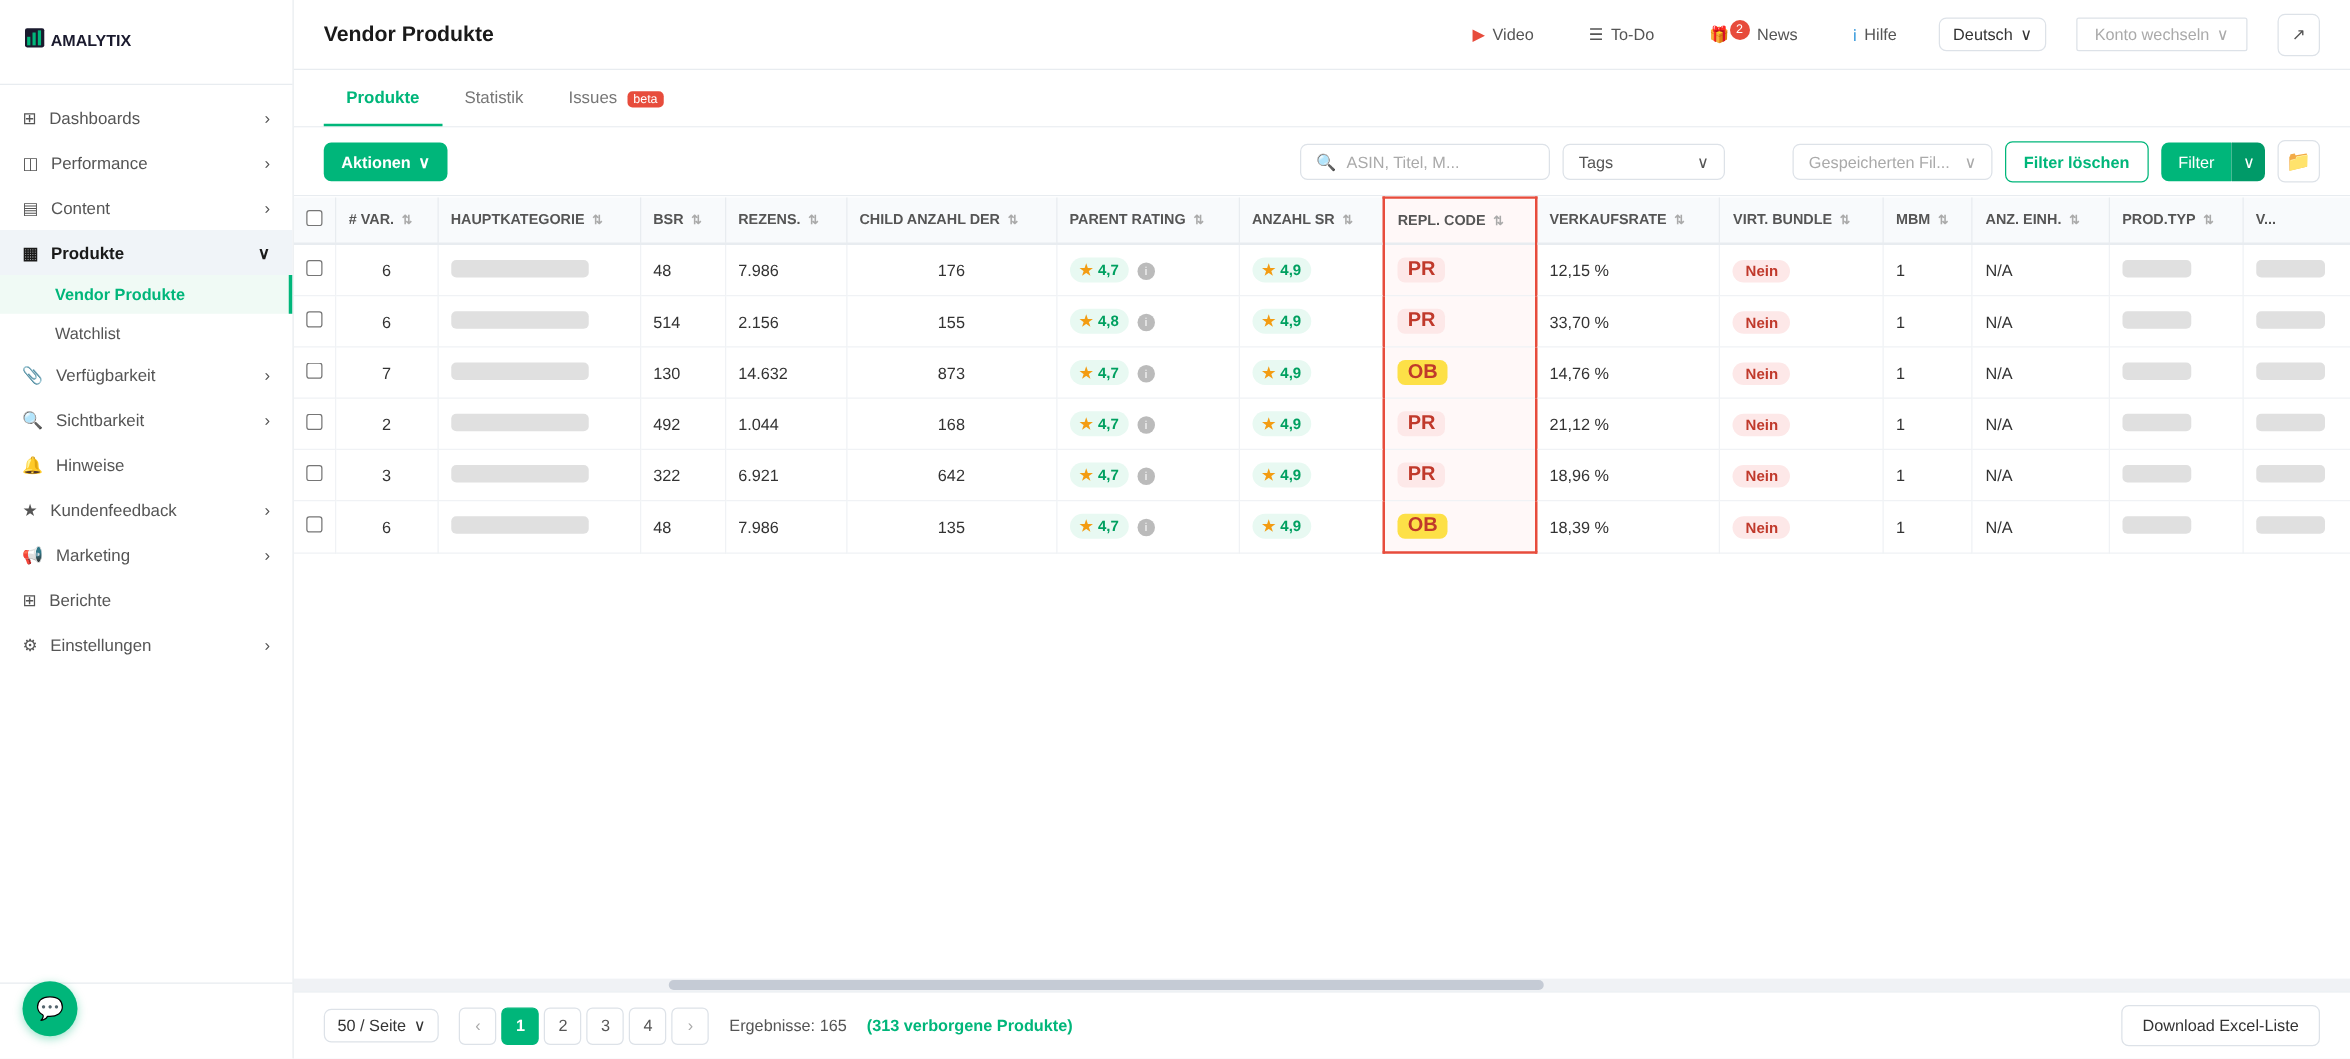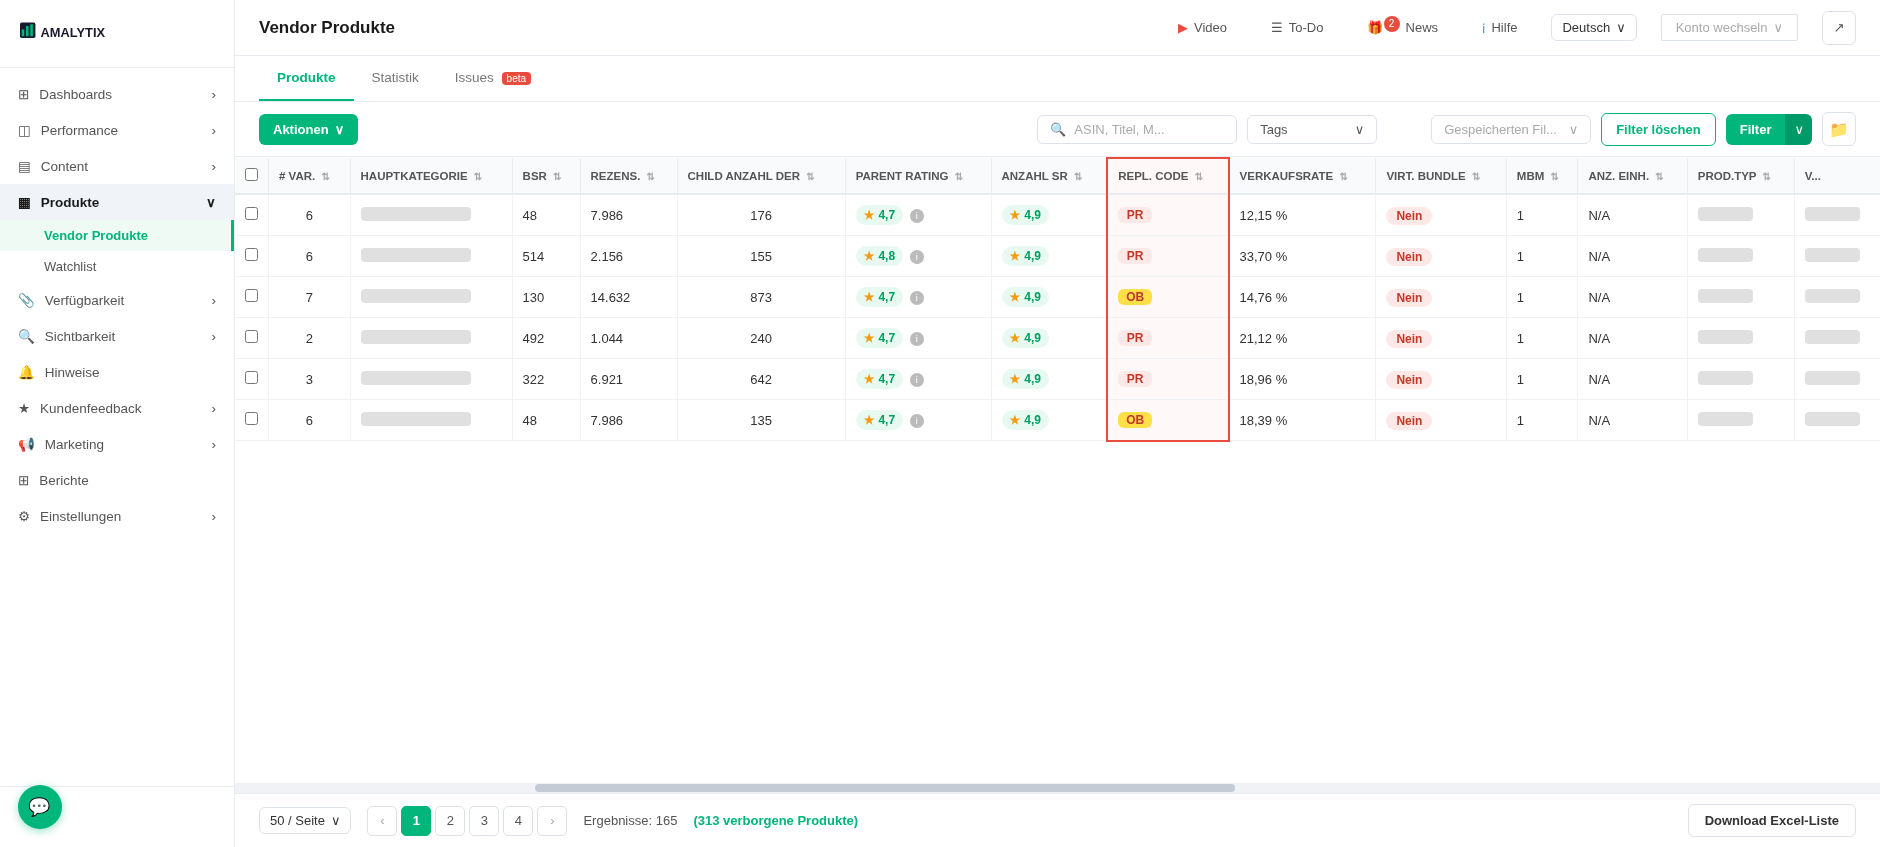--- a/index.html
+++ b/index.html
@@ -38,54 +38,54 @@
     .tab.active { color: #00b67a; border-bottom: 2px solid #00b67a; font-weight: 600; }
     .tab-badge { background: #e74c3c; color: #fff; border-radius: 4px; padding: 1px 5px; font-size: 10px; margin-left: 4px; }
 
     
     .toolbar { background: #fff; padding: 10px 24px; display: flex; align-items: center; gap: 10px; border-bottom: 1px solid #e8ecf0; }
     .btn-aktionen { background: #00b67a; color: #fff; border: none; border-radius: 6px; padding: 8px 14px; cursor: pointer; font-size: 13px; font-weight: 600; display: flex; align-items: center; gap: 6px; }
     .search-box { display: flex; align-items: center; border: 1px solid #dde2e8; border-radius: 6px; padding: 6px 12px; background: #fff; min-width: 200px; color: #aaa; gap: 8px; font-size: 13px; }
     .filter-tags { display: flex; align-items: center; border: 1px solid #dde2e8; border-radius: 6px; padding: 6px 12px; background: #fff; min-width: 130px; color: #555; gap: 8px; font-size: 13px; cursor: pointer; }
     .filter-saved { display: flex; align-items: center; border: 1px solid #dde2e8; border-radius: 6px; padding: 6px 12px; background: #fff; min-width: 160px; color: #aaa; gap: 8px; font-size: 13px; cursor: pointer; margin-left: 44px; }
     .btn-filter-clear { background: #fff; color: #00b67a; border: 1px solid #00b67a; border-radius: 6px; padding: 8px 14px; cursor: pointer; font-size: 13px; font-weight: 600; }
-    .btn-filter { background: #00b67a; color: #fff; border: none; border-radius: 6px; padding: 8px 14px; cursor: pointer; font-size: 13px; font-weight: 700; display: flex; align-items: center; gap: 0; }
+    .btn-filter { background: #00b67a; color: #fff; border: none; border-radius: 6px; padding: 8px 14px; cursor: pointer; font-size: 13px; font-weight: 400; display: flex; align-items: center; gap: 0; }
     .btn-filter-arrow { background: #009a68; color: #fff; border: none; border-radius: 0 6px 6px 0; padding: 8px 8px; cursor: pointer; font-size: 13px; border-left: 1px solid #009a68; }
     .filter-group { display: flex; }
     .btn-folder { background: #fff; border: 1px solid #dde2e8; border-radius: 6px; width: 34px; height: 34px; cursor: pointer; display: flex; align-items: center; justify-content: center; color: #00b67a; font-size: 16px; }
 
     
     .table-container { flex: 1; overflow: auto; background: #fff; }
     table { width: 100%; border-collapse: collapse; font-size: 13px; }
     thead tr { background: #f8fafc; border-bottom: 2px solid #e8ecf0; }
     th { padding: 10px 10px; text-align: left; font-weight: 600; color: #555; font-size: 11.5px; white-space: nowrap; user-select: none; border-right: 1px solid #e8ecf0; vertical-align: middle; }
     th:last-child { border-right: none; }
     th .sort-icon { color: #aaa; font-size: 10px; margin-left: 3px; }
     td { padding: 10px 10px; border-bottom: 1px solid #f0f2f5; vertical-align: middle; white-space: nowrap; border-right: 1px solid #f0f2f5; }
     td:last-child { border-right: none; }
     .rating-badge { display: inline-flex; align-items: center; gap: 4px; background: #e8f9f2; color: #00a060; border-radius: 12px; padding: 3px 8px; font-size: 12px; font-weight: 600; }
-    .repl-badge { display: inline-flex; align-items: center; justify-content: center; border-radius: 6px; padding: 1px 8px; font-size: 12px; font-weight: 600; min-width: 34px; }
+    .repl-badge { display: inline-flex; align-items: center; justify-content: center; border-radius: 6px; padding: 1px 8px; font-size: 16px; font-weight: 600; min-width: 34px; }
     .repl-pr { background: #fde8e8; color: #c0392b; }
     .repl-ob { background: #fde047; color: #c0392b; }
     .nein-badge { background: #fde8e8; color: #c0392b; border-radius: 10px; padding: 2px 10px; font-size: 12px; font-weight: 600; }
     .blurred { background: #e0e0e0; border-radius: 4px; display: inline-block; height: 14px; width: 80px; }
     .blurred-sm { width: 55px; }
     .blurred-lg { width: 110px; }
 
     
     .table-footer { background: #fff; border-top: 1px solid #e8ecf0; padding: 10px 24px; display: flex; align-items: center; gap: 16px; }
     .per-page { border: 1px solid #dde2e8; border-radius: 6px; padding: 5px 10px; font-size: 13px; cursor: pointer; display: flex; align-items: center; gap: 6px; }
     .pagination { display: flex; align-items: center; gap: 4px; }
     .page-btn { width: 30px; height: 30px; display: flex; align-items: center; justify-content: center; border: 1px solid #dde2e8; border-radius: 5px; cursor: pointer; font-size: 13px; color: #555; background: #fff; }
     .page-btn.active { background: #00b67a; color: #fff; border-color: #00b67a; font-weight: 700; }
     .page-btn.nav { color: #aaa; }
     .results-text { color: #555; font-size: 13px; }
     .hidden-text { color: #00b67a; font-size: 13px; cursor: pointer; font-weight: bold; }
     .spacer { flex: 1; }
-    .btn-excel { background: #fff; border: 1px solid #dde2e8; border-radius: 6px; padding: 8px 16px; font-size: 13px; cursor: pointer; color: #333; font-weight: 700; }
+    .btn-excel { background: #fff; border: 1px solid #dde2e8; border-radius: 6px; padding: 8px 16px; font-size: 13px; cursor: pointer; color: #333; font-weight: 400; }
     .scrollbar-row { height: 10px; background: #f0f2f5; position: relative; overflow: hidden; }
     .scrollbar-thumb { position: absolute; height: 8px; top: 1px; left: 300px; width: 700px; background: #c5cbd5; border-radius: 4px; }
 
     
     .info-icon { display: inline-flex; align-items: center; justify-content: center; width: 14px; height: 14px; border-radius: 50%; background: #bbb; color: #fff; font-size: 9px; cursor: pointer; margin-left: 3px; }
 
     .chat-btn { position: fixed; bottom: 18px; left: 18px; width: 44px; height: 44px; background: #00b67a; border-radius: 50%; display: flex; align-items: center; justify-content: center; cursor: pointer; box-shadow: 0 2px 8px rgba(0,182,122,0.4); }
   </style>
 </head>
 <body>
@@ -429,21 +429,21 @@
     <td>N/A</td>
     <td><span class="blurred blurred-sm"></span></td>
     <td><span class="blurred blurred-sm"></span></td>
   </tr>
           <tr>
     <td><input type="checkbox" style=""></td>
     <td style="text-align:center;">2</td>
     <td><span class="blurred blurred-lg"></span></td>
     <td>492</td>
     <td>1.044</td>
-    <td style="text-align:center;">240</td>
+    <td style="text-align:center;">168</td>
     <td>
       <span class="rating-badge">
         <span style="color:#f39c12;">★</span> 4,7
       </span>
       <span class="info-icon">i</span>
     </td>
     <td>
       <span class="rating-badge">
         <span style="color:#f39c12;">★</span> 4,9
       </span>

